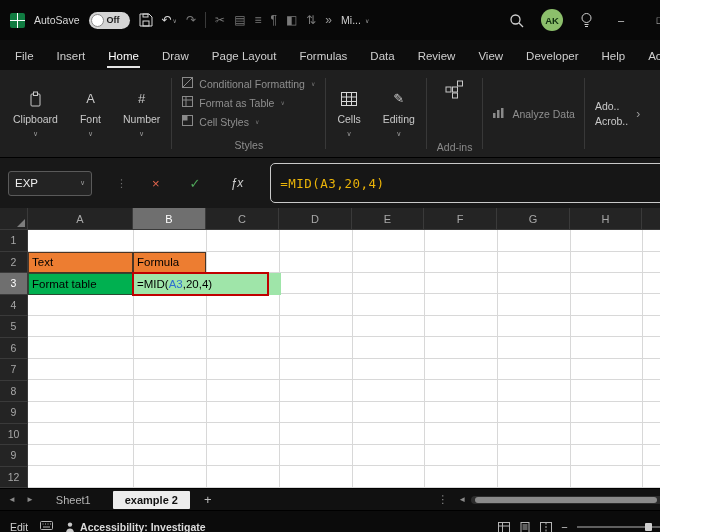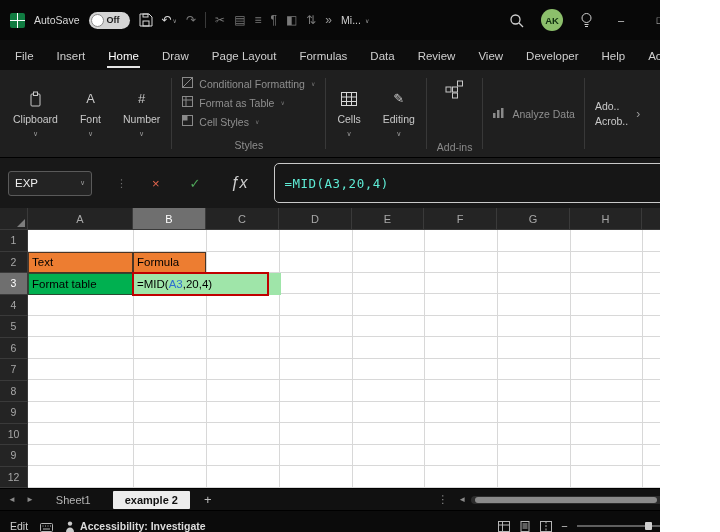--- a/index.html
+++ b/index.html
@@ -62,24 +62,24 @@
   .fbar{position:absolute;left:0;top:158px;width:720px;height:50px;background:#181818;
         display:flex;align-items:center;padding:0 8px;gap:24px;}
   .namebox{width:84px;height:25px;border:1px solid #5a5a5a;border-radius:3px;background:#232323;
            display:flex;align-items:center;padding:0 6px;cursor:pointer;}
   .namebox span:first-child{font-size:11.5px;color:#eee;flex:1;}
   .nb-chev{font-size:7px;color:#9a9a9a;}
   .grip{color:#6f6f6f;font-size:11px;letter-spacing:-2px;}
   .fbtn{font-size:13px;cursor:pointer;padding:0 3px;}
   .fbtn.cancel{color:#e3654e;}
   .fbtn.enter{color:#4fa85a;}
-  .fbtn.fx{color:#cfcfcf;font-size:16px;font-style:italic;}
+  .fbtn.fx{color:#cfcfcf;font-size:12px;font-style:italic;}
   .finput{flex:1;height:40px;border:1px solid #c9c9c9;border-radius:5px;background:#161616;
           display:flex;align-items:center;padding:0 9px;cursor:text;}
-  .finput span{font-family:"DejaVu Sans Mono",monospace;font-size:12.5px;color:#5eead4;letter-spacing:0.5px;}
+  .finput span{font-family:"DejaVu Sans Mono",monospace;font-size:12.5px;color:#eab308;letter-spacing:0.5px;}
 
   
   .grid{position:absolute;left:0;top:208px;width:720px;height:280px;background:#1f1f1f;}
   .corner{position:absolute;left:0;top:0;width:28px;height:22px;background:#242424;
           border-right:1px solid #3a3a3a;border-bottom:1px solid #3a3a3a;cursor:pointer;}
   .tri{position:absolute;right:2px;bottom:2px;width:0;height:0;
        border-left:8px solid transparent;border-bottom:8px solid #7d7d7d;}
   .colheads{position:absolute;left:28px;top:0;right:0;height:22px;display:flex;}
   .chead{height:22px;background:#242424;border-right:1px solid #3a3a3a;border-bottom:1px solid #3a3a3a;
          color:#a8a8a8;font-size:11px;display:flex;align-items:center;justify-content:center;cursor:pointer;}
@@ -115,21 +115,21 @@
   .stab{font-size:11px;color:#b5b5b5;padding:3px 12px;cursor:pointer;}
   .stab.active{background:#ececec;color:#111;font-weight:bold;border-radius:1px;}
   .addsheet{color:#bdbdbd;font-size:13px;cursor:pointer;padding:0 4px;}
   .sheet-right{margin-left:auto;display:flex;align-items:center;gap:10px;}
   .hscroll{display:flex;align-items:center;gap:5px;}
   .htrack{position:relative;width:228px;height:8px;background:#2b2b2b;border-radius:4px;cursor:pointer;}
   .hthumb{position:absolute;left:4px;top:1px;width:182px;height:6px;background:#8a8a8a;border-radius:3px;cursor:grab;}
 
   
   .statusbar{position:absolute;left:0;top:510px;width:720px;height:22px;background:#0b0b0b;
-             border-top:1px solid #000;display:flex;align-items:flex-end;padding:0 10px;gap:12px;}
+             border-top:1px solid #000;display:flex;align-items:flex-start;padding:10px 10px;gap:12px;}
   .smode{font-size:10.5px;color:#cfcfcf;}
   .acc{display:flex;align-items:center;gap:5px;font-size:10.5px;color:#dcdcdc;font-weight:bold;cursor:pointer;}
   .status-right{margin-left:auto;display:flex;align-items:center;gap:9px;}
   .zoomglyph{color:#c9c9c9;font-size:11px;cursor:pointer;}
   .zslider{position:relative;width:118px;height:12px;cursor:pointer;}
   .ztrack{position:absolute;left:0;top:5px;width:100%;height:2px;background:#5f5f5f;}
   .zknob{position:absolute;left:58%;top:2px;width:7px;height:8px;background:#cfcfcf;border-radius:1px;}
 </style>
 </head>
 <body>

